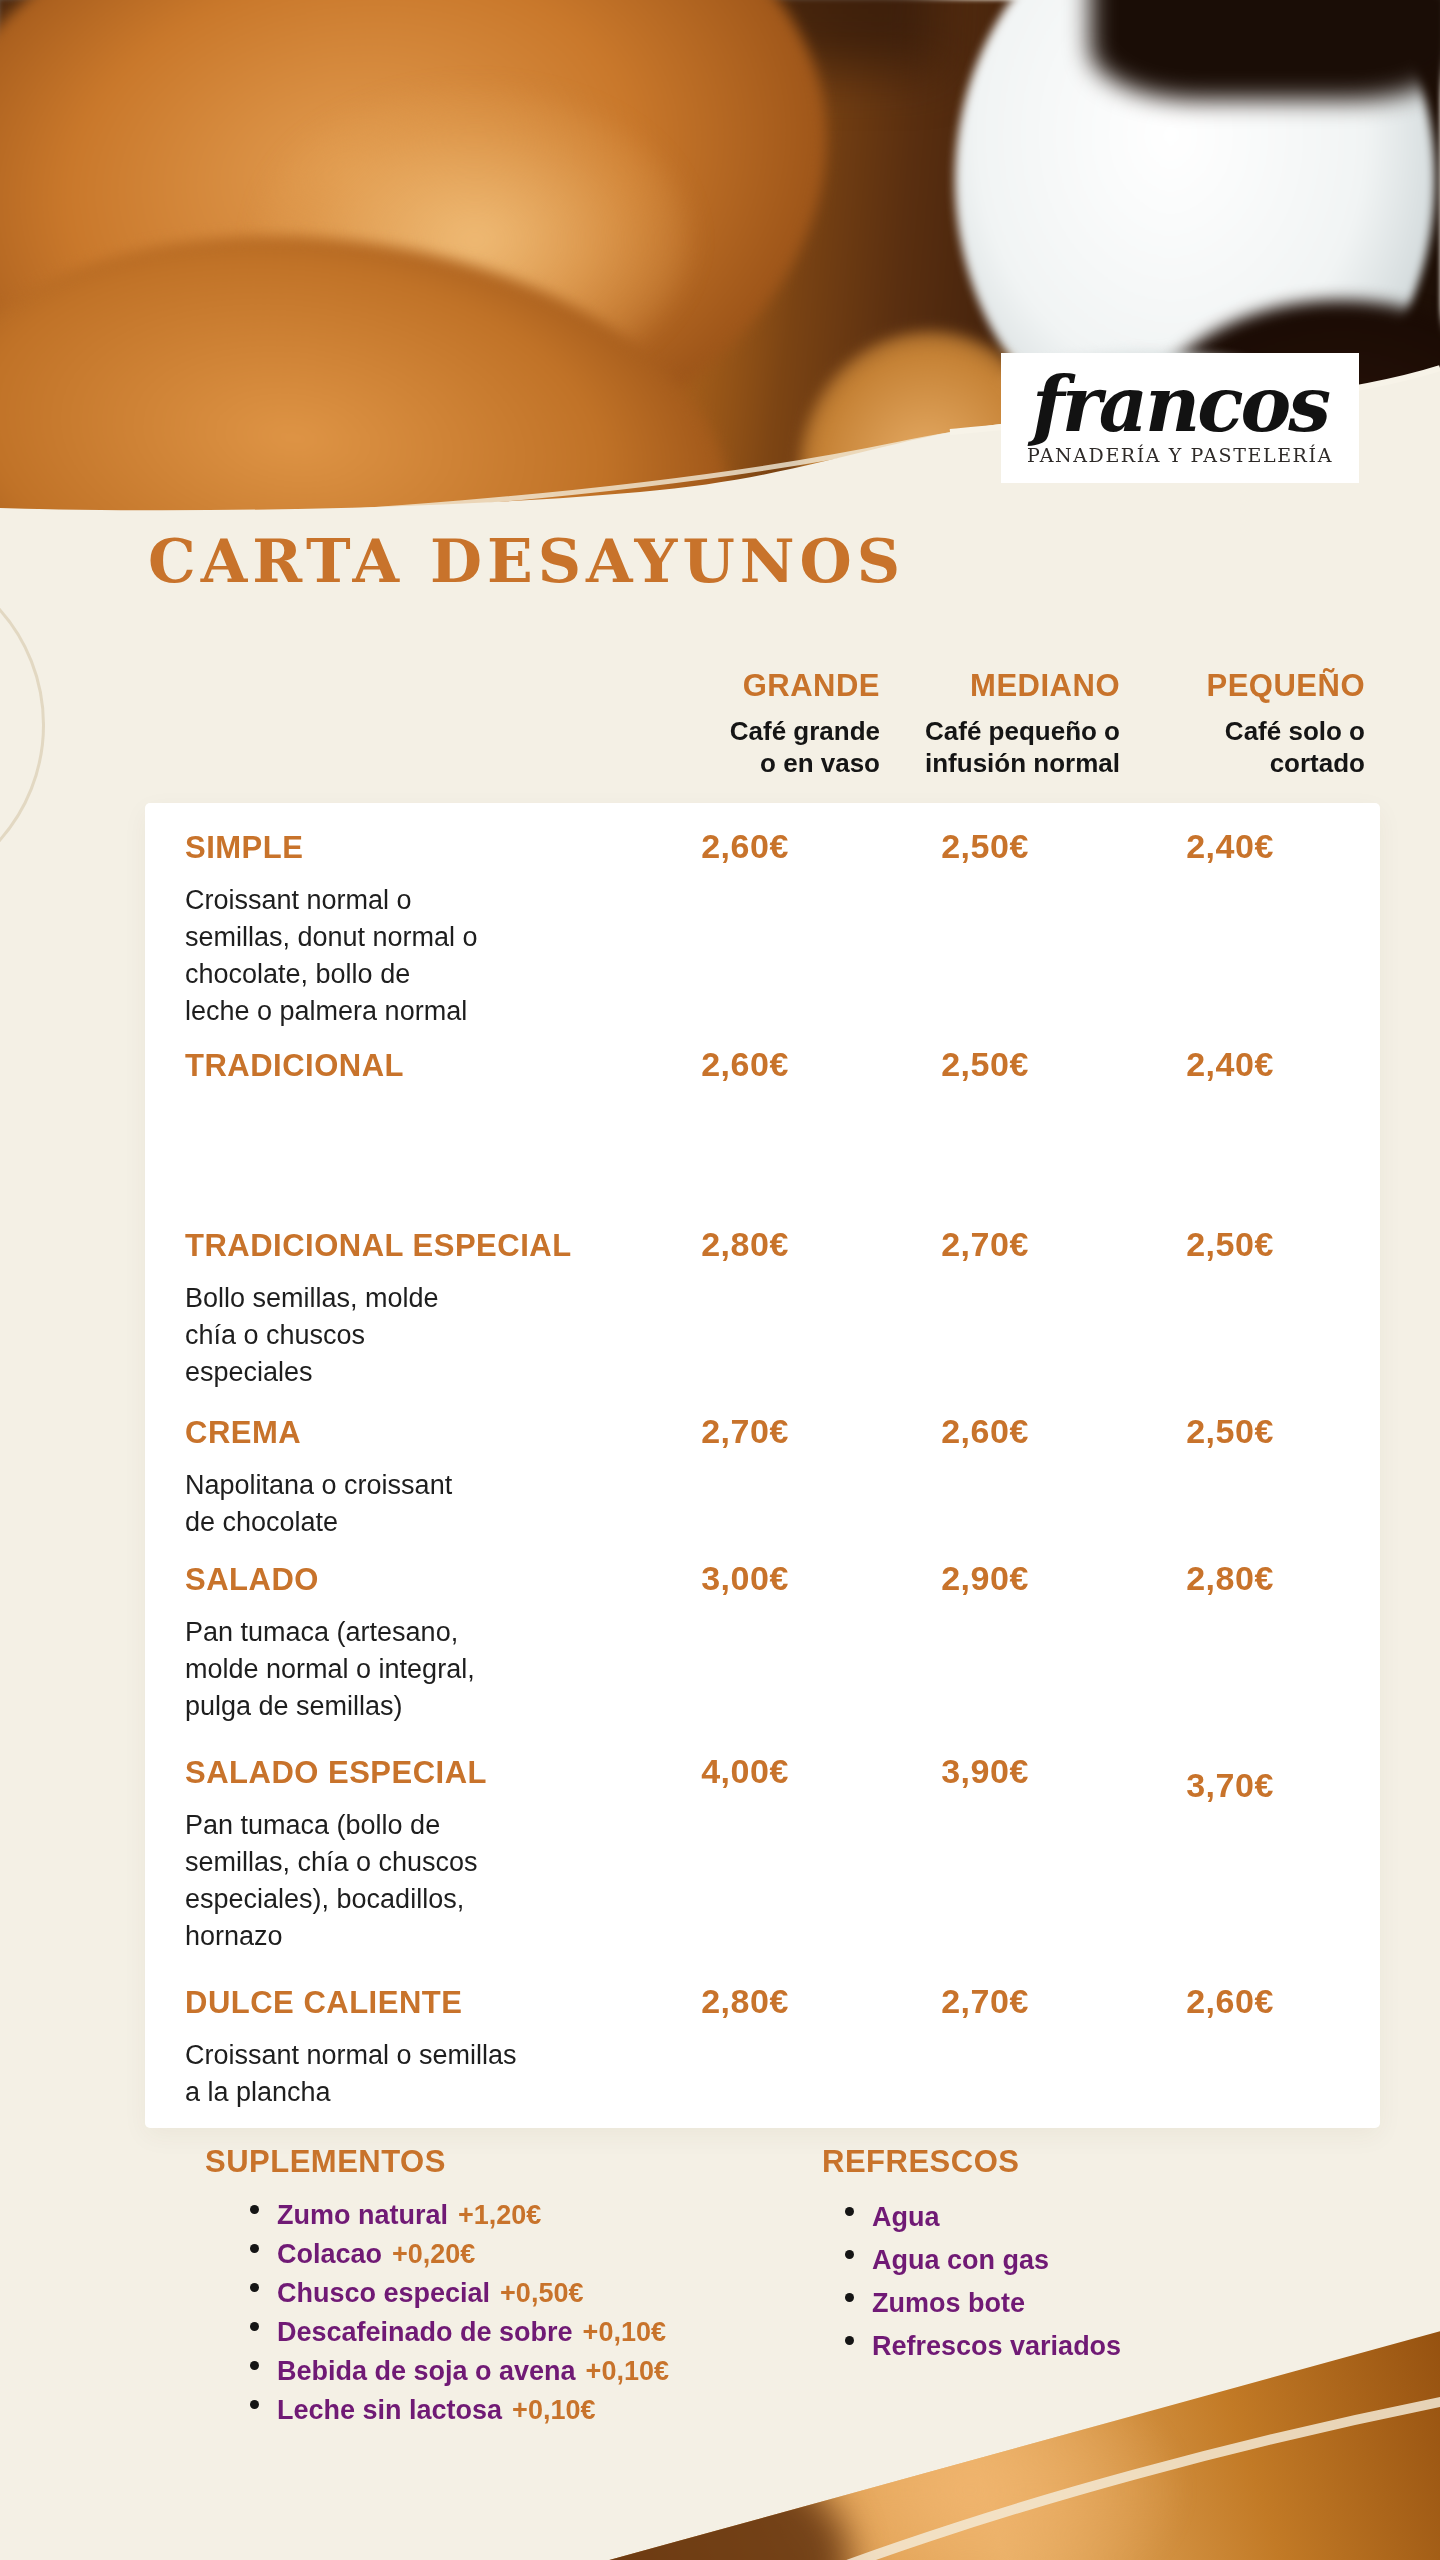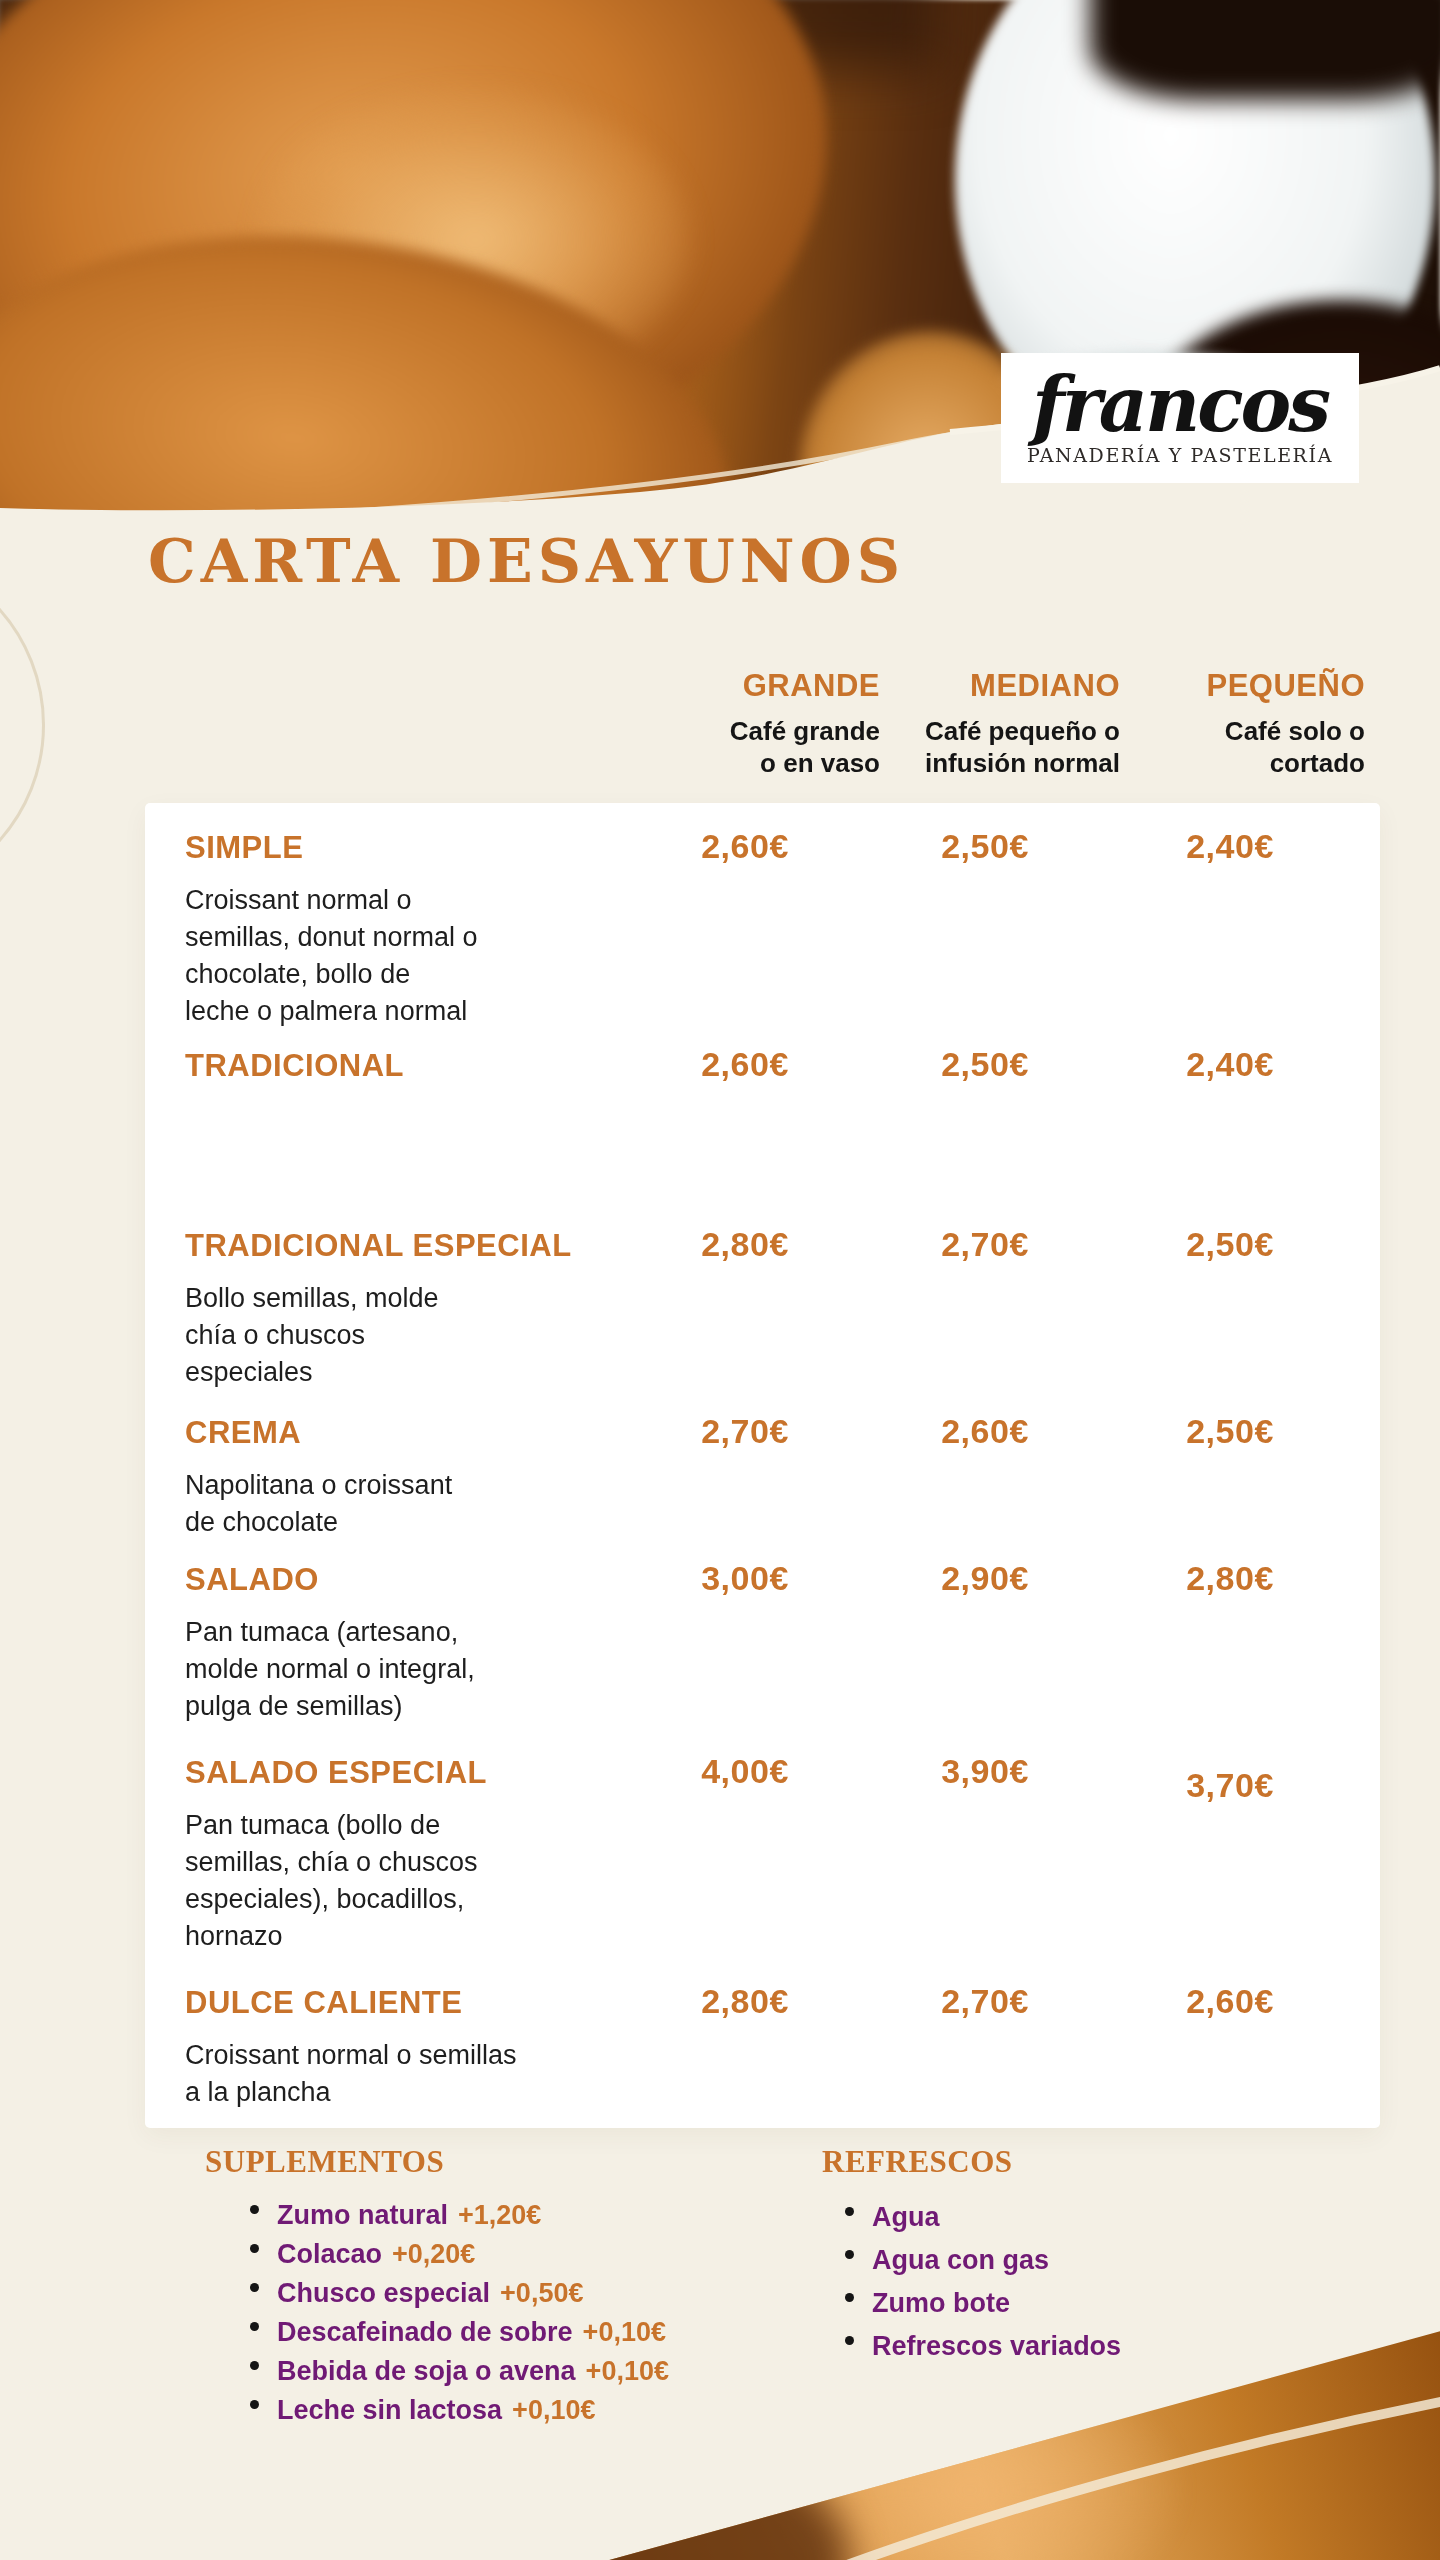--- a/index.html
+++ b/index.html
@@ -66,21 +66,21 @@
   .row-desc { margin-top:16px; font-size:27px; line-height:37px; color:#1E1E1E; white-space:pre-line; }
   .price { position:absolute; top:-3px; width:200px; text-align:center; font-size:34px; font-weight:bold;
     letter-spacing:.5px; color:var(--accent); }
   .p1 { left:460px; } .p2 { left:700px; } .p3 { left:945px; }
   .row:nth-child(6) .p3 { top:11px; }
 
   
   .section { position:absolute; }
   .sec-suplementos { left:205px; top:2144px; }
   .sec-refrescos { left:822px; top:2144px; }
-  .sec-title { font-size:31px; font-weight:bold; letter-spacing:.5px; color:var(--accent);font-family:Liberation Serif, serif; }
+  .sec-title { font-size:31px; font-weight:bold; letter-spacing:.5px; color:var(--accent); }
   .b-list { list-style:none; margin-top:16px; }
   .sec-suplementos .b-item { line-height:39px; }
   .sec-refrescos .b-item { line-height:43px; }
   .b-item { display:flex; align-items:baseline; }
   .sec-suplementos .b-item { margin-left:45px; }
   .sec-refrescos .b-item { margin-left:23px; }
   .dot { width:9px; height:9px; border-radius:50%; background:#151515; margin-right:18px; flex:none;
     position:relative; top:-6px; align-self:center; }
   .b-label { font-size:27px; font-weight:bold; color:#701a75; }
   .b-price { font-size:27px; font-weight:bold; color:var(--accent); margin-left:10px; }
@@ -268,21 +268,21 @@
     <span class="b-label">Agua</span>
   </li>
 
   <li class="b-item">
     <span class="dot"></span>
     <span class="b-label">Agua con gas</span>
   </li>
 
   <li class="b-item">
     <span class="dot"></span>
-    <span class="b-label">Zumo bote</span>
+    <span class="b-label">Zumos bote</span>
   </li>
 
   <li class="b-item">
     <span class="dot"></span>
     <span class="b-label">Refrescos variados</span>
   </li>
 </ul>
   </div>
 
   <div class="bottom-photo">

